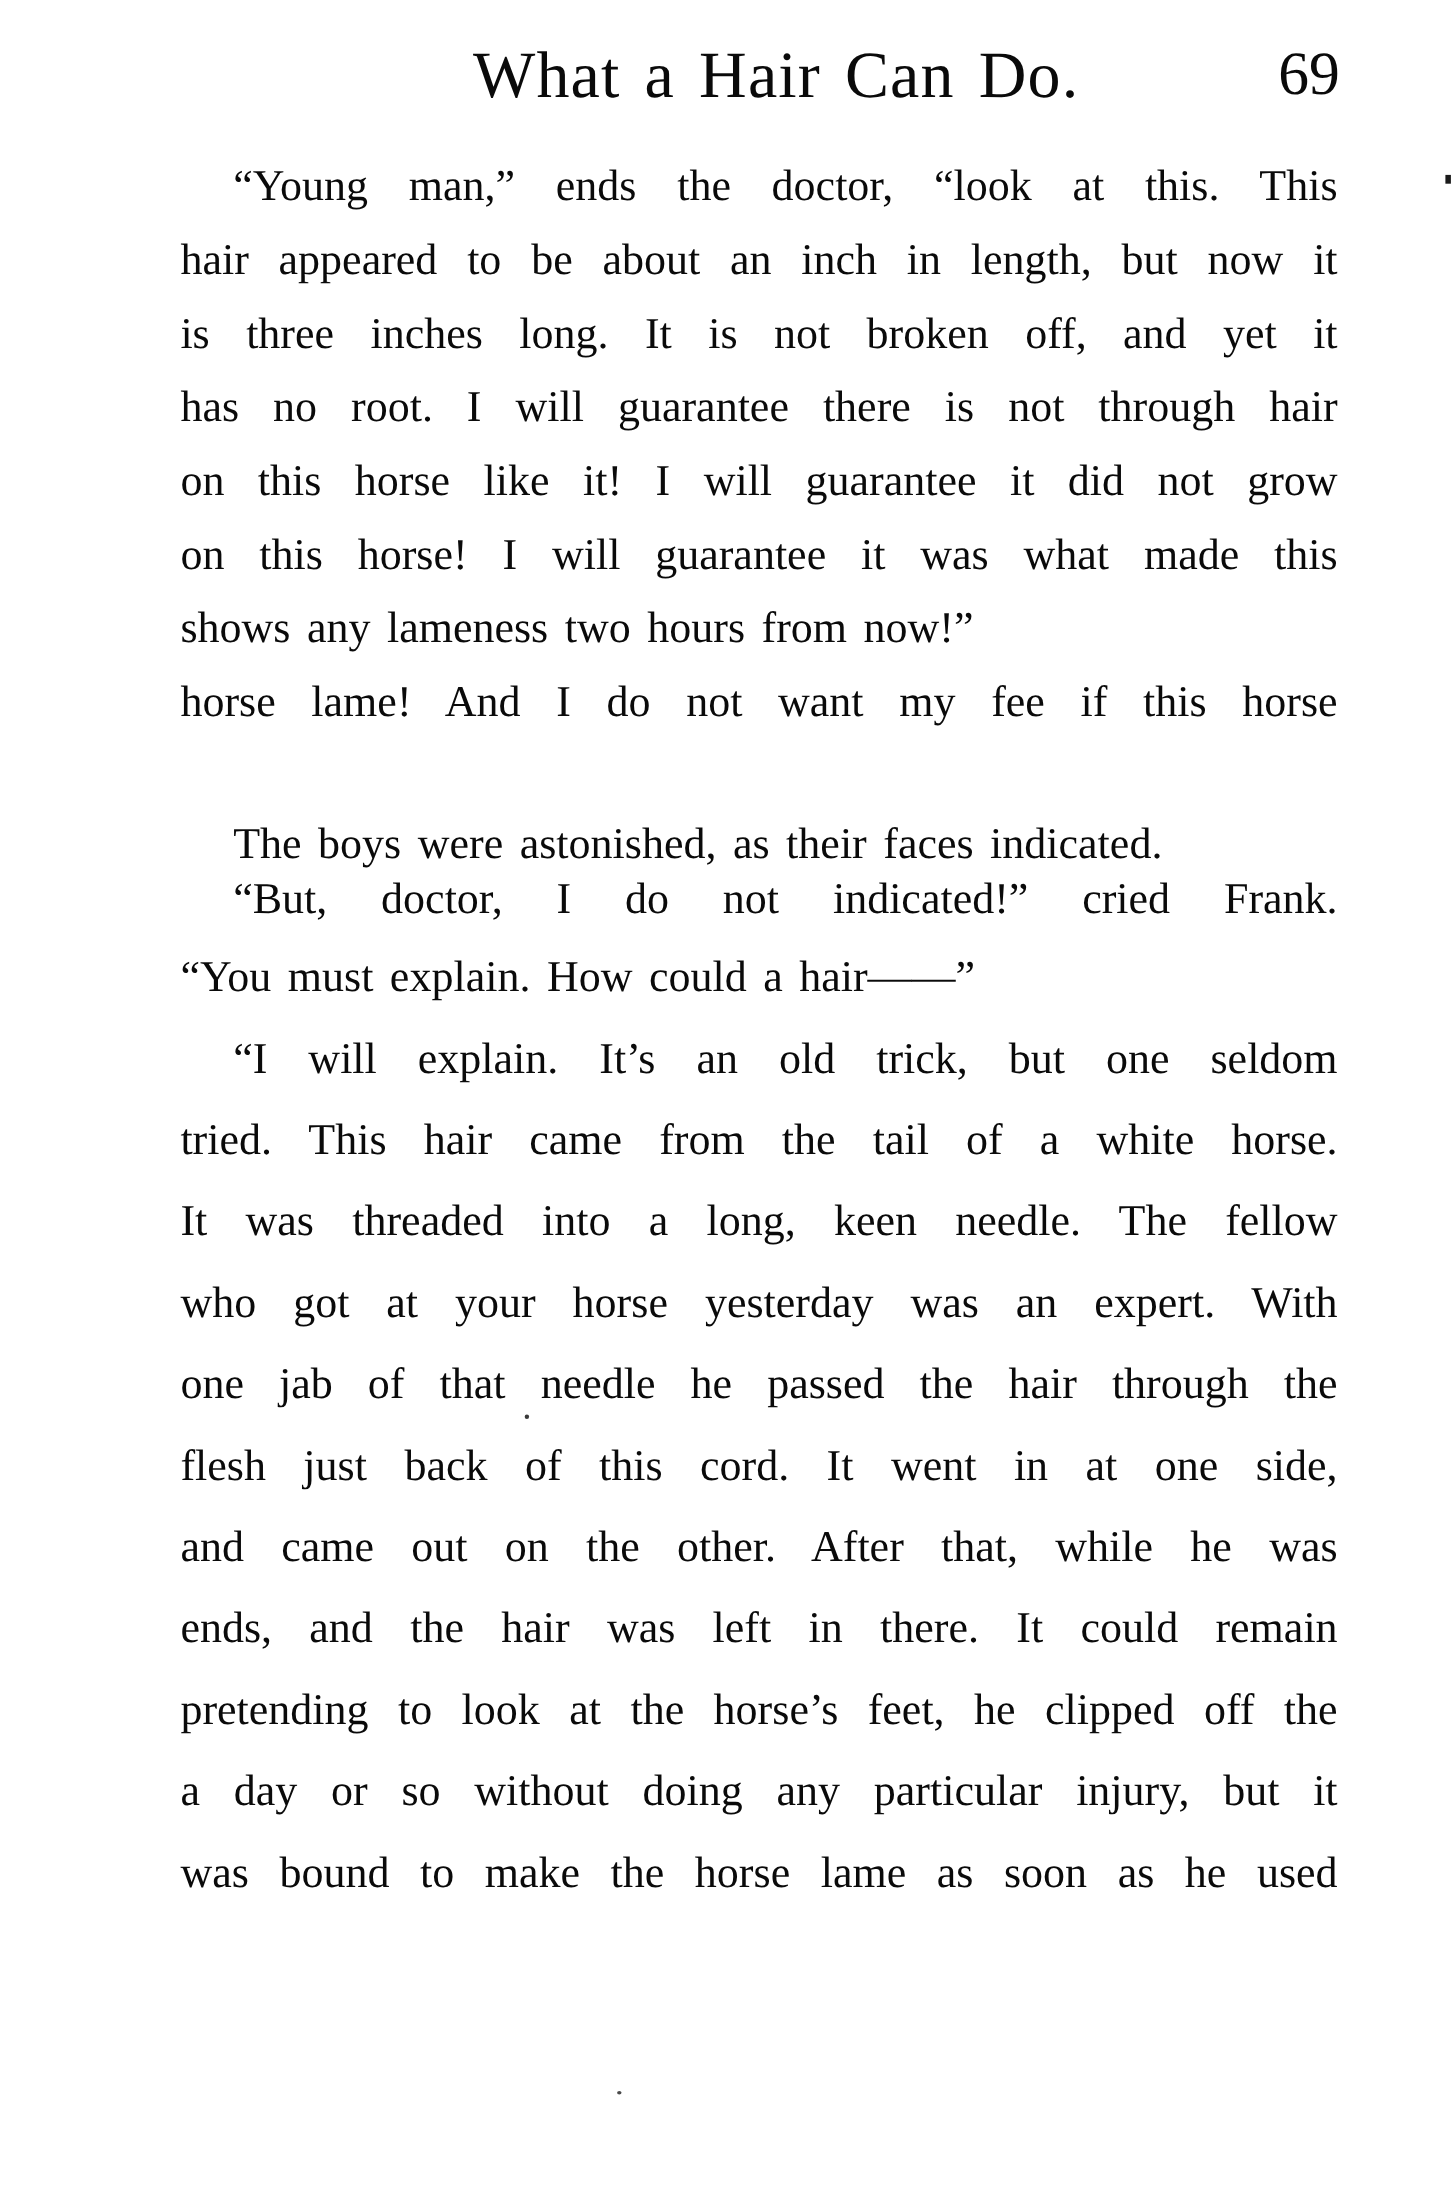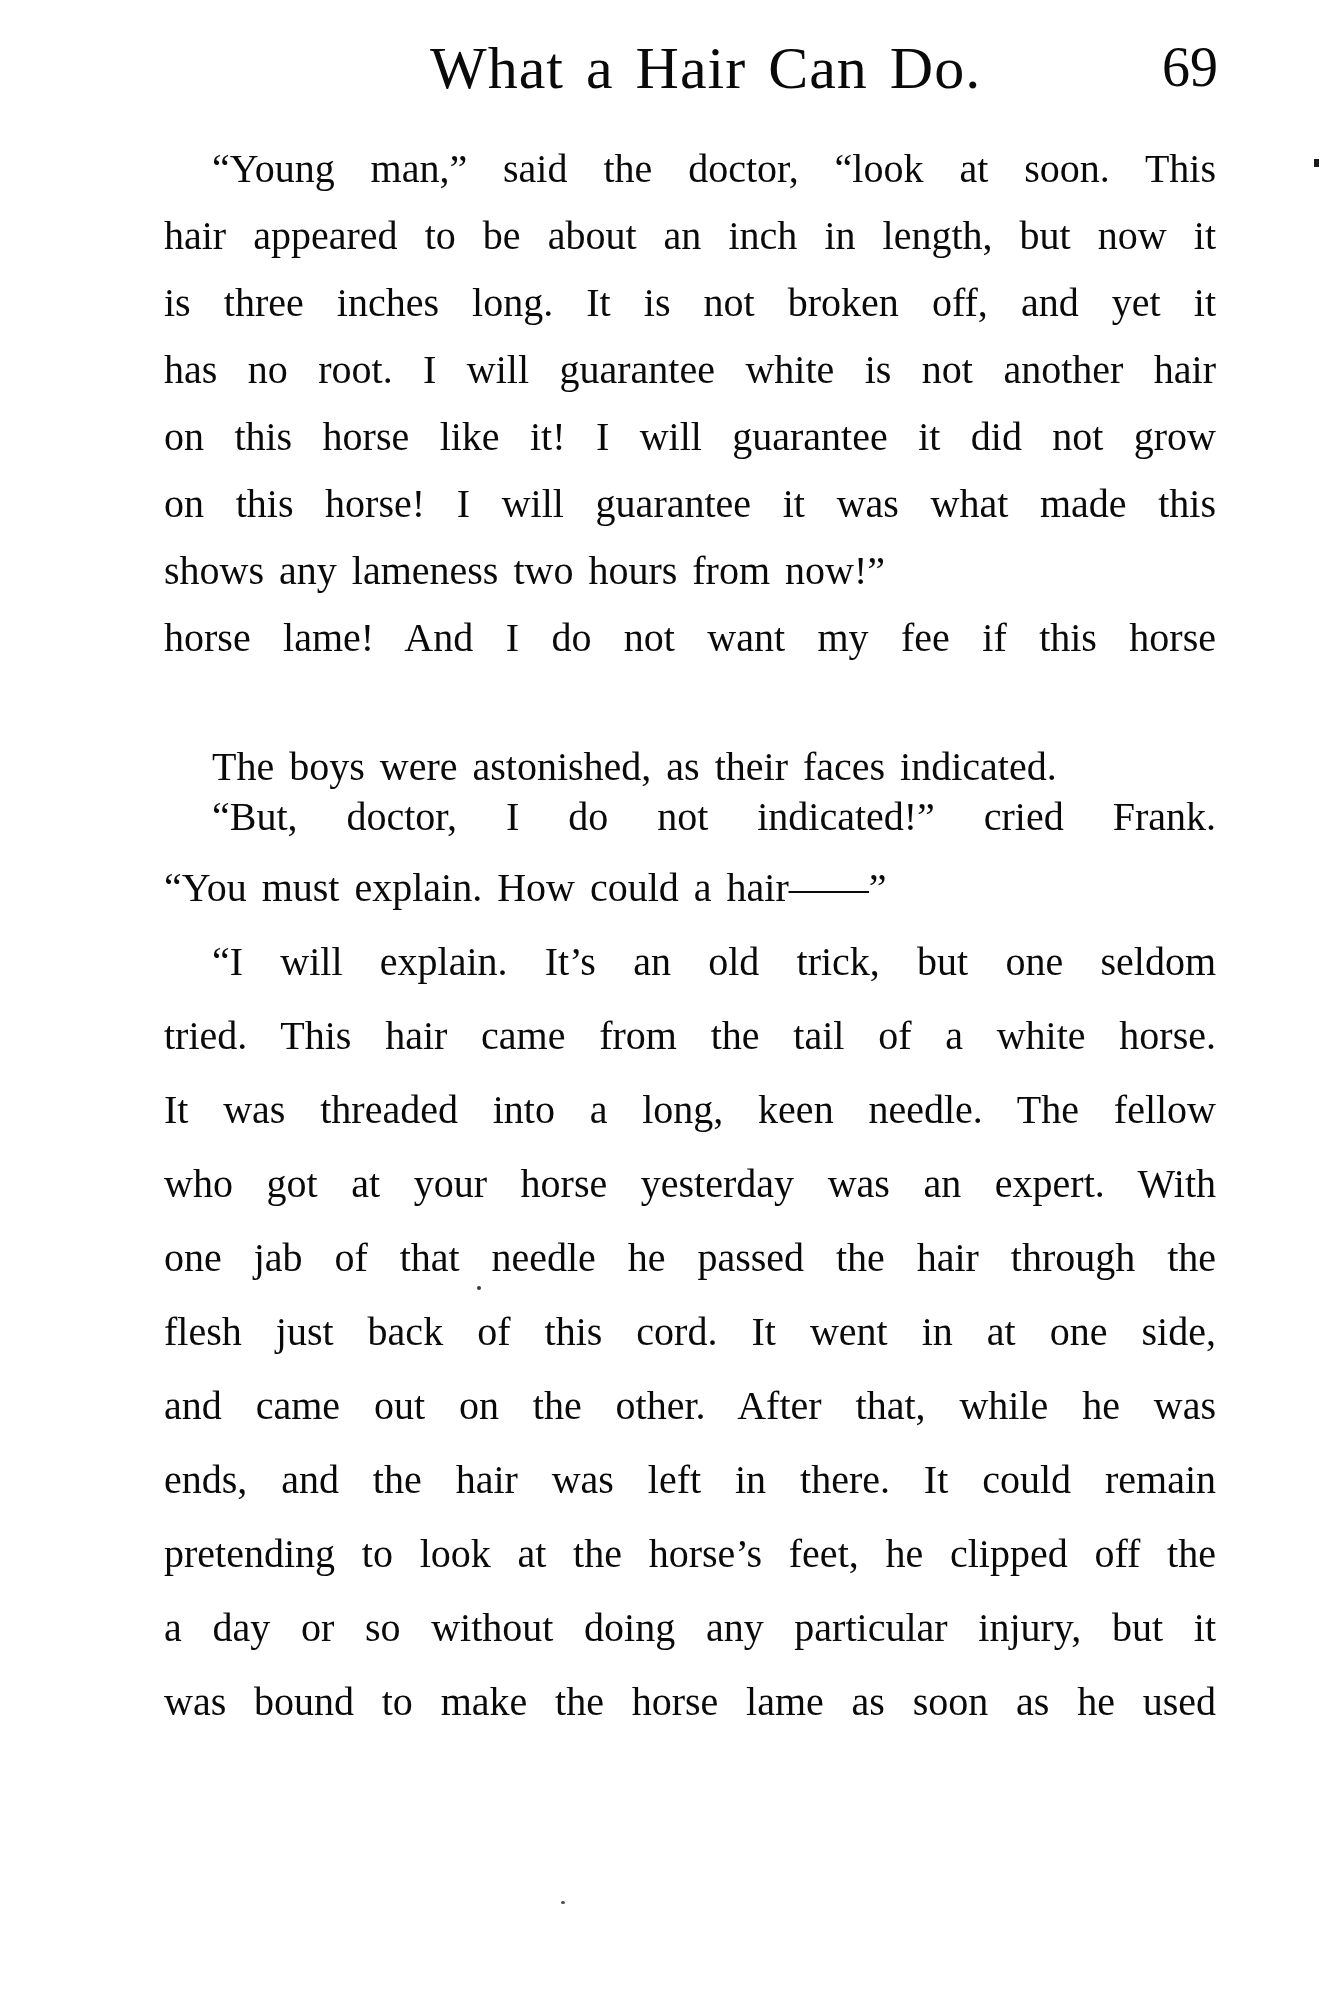--- a/index.html
+++ b/index.html
@@ -76,24 +76,24 @@
 </head>
 <body>
 
 <div class="page">
 
   <div class="running-head">What a Hair Can Do.</div>
 
   <div class="page-number">69</div>
 
   <div class="para p1">
-    <div class="line indent">“Young man,” said the doctor, “look at soon.  This</div>
+    <div class="line indent">“Young man,” ends the doctor, “look at this.  This</div>
     <div class="line">hair appeared to be about an inch in length, but now it</div>
     <div class="line">is three inches long.  It is not broken off, and yet it</div>
-    <div class="line">has no root.  I will guarantee white is not another hair</div>
+    <div class="line">has no root.  I will guarantee there is not through hair</div>
     <div class="line">on this horse like it!  I will guarantee it did not grow</div>
     <div class="line">on this horse!  I will guarantee it was what made this</div>
     <div class="line noj">shows any lameness two hours from now!”</div>
     <div class="line">horse lame!  And I do not want my fee if this horse</div>
   </div>
 
   <div class="para p2">
     <div class="line indent noj">The boys were astonished, as their faces indicated.</div>
   </div>
 

